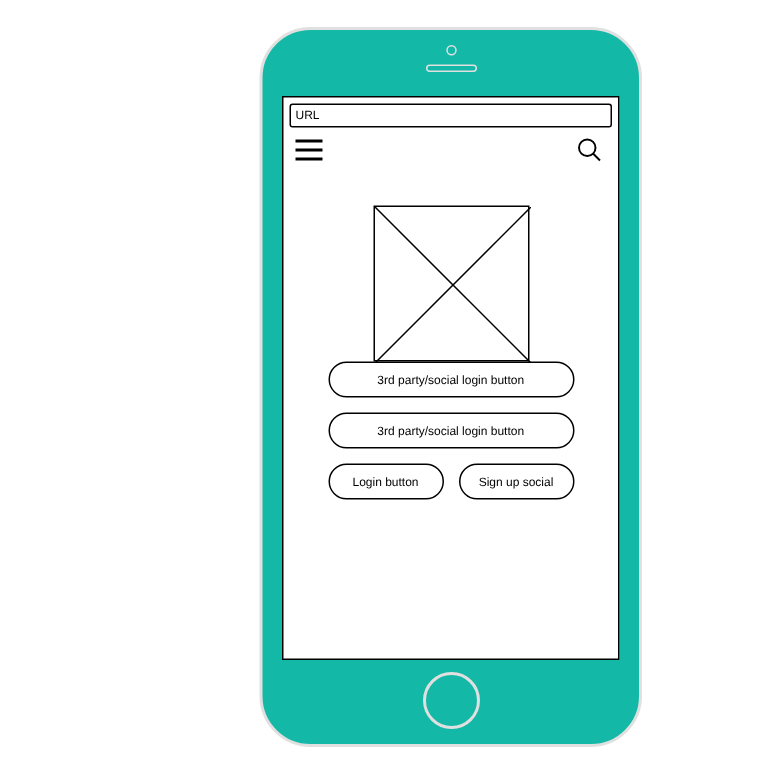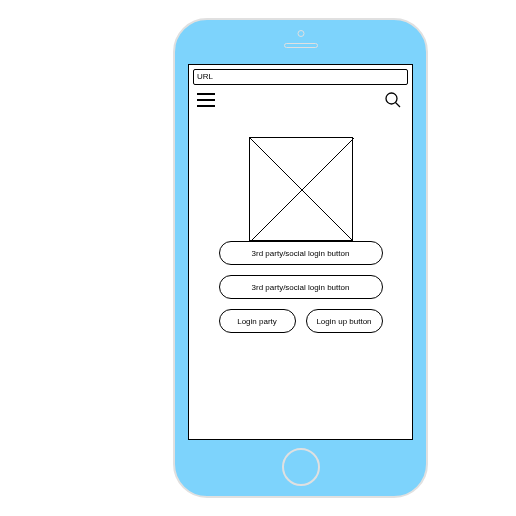--- a/index.html
+++ b/index.html
@@ -11,21 +11,21 @@
     position: relative;
   }
   .phone {
     position: absolute;
     left: 173px;
     top: 18px;
     width: 255px;
     height: 480px;
     border: 2px solid #e0e0e0;
     border-radius: 34px;
-    background: #7dd3fc;
+    background: #14b8a6;
   }
   .speaker {
     position: absolute;
     top: 23px;
     left: 50%;
     transform: translateX(-50%);
     width: 34px;
     height: 5px;
     border: 1.5px solid #e0e0e0;
     border-radius: 3px;
@@ -168,19 +168,19 @@
       <svg width="104" height="104">
         <line x1="0" y1="0" x2="104" y2="104" stroke="#000" stroke-width="1"></line>
         <line x1="104" y1="0" x2="0" y2="104" stroke="#000" stroke-width="1"></line>
       </svg>
     </div>
 
     <div class="btn-stack">
       <div class="pill-btn">3rd party/social login button</div>
       <div class="pill-btn">3rd party/social login button</div>
       <div class="btn-row">
-        <div class="small-btn">Login party</div>
-        <div class="small-btn">Login up button</div>
+        <div class="small-btn">Login button</div>
+        <div class="small-btn">Sign up social</div>
       </div>
     </div>
 
   </div>
 </div>
 
 </body></html>

